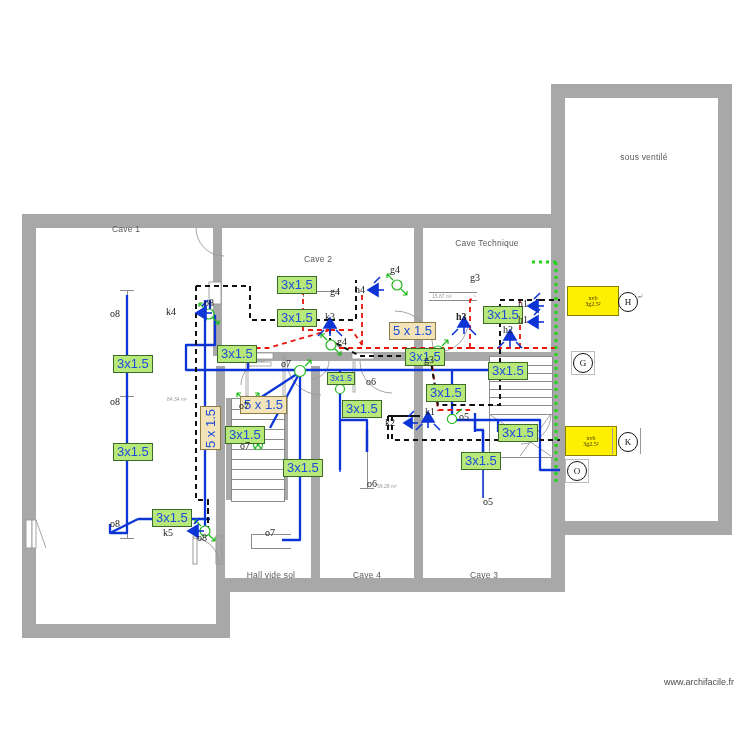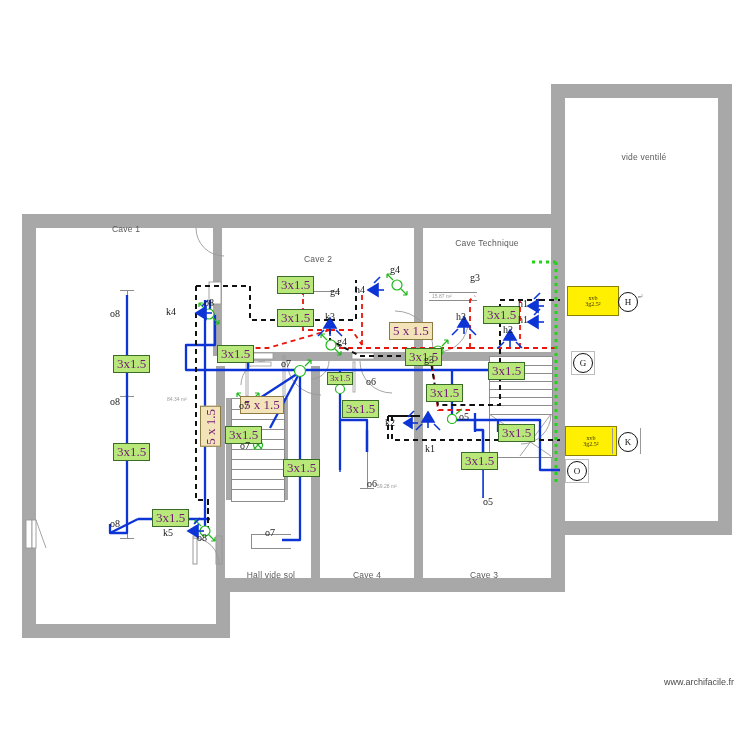--- a/index.html
+++ b/index.html
@@ -14,21 +14,21 @@
   
   .room-label{position:absolute;font-size:8.5px;color:#5a5a5a;
               text-align:center;white-space:nowrap;letter-spacing:.2px;}
   .area-label{position:absolute;font-size:5px;color:#9b9b9b;white-space:nowrap;}
   .pt-label{position:absolute;font-size:10px;color:#1a1a1a;white-space:nowrap;
             font-family:"Liberation Serif",serif;}
   .watermark{position:absolute;font-size:9px;color:#4a4a4a;white-space:nowrap;}
 
   
   .tag{position:absolute;border:1px solid #3b6b28;background:#b9e87a;
-       color:#701a75;font-family:Liberation Serif, serif;
+       color:#1d4ed8;font-family:Liberation Sans, sans-serif;
        font-size:13px;line-height:1;padding:1px 3px 2px 3px;white-space:nowrap;}
   .tag.sm{font-size:9px;padding:1px 2px;}
   .tag.beige{background:#f3e3b8;border-color:#8d7b46;margin-top:16px;}
 
   
   .board{position:absolute;background:#ffef00;border:1px solid #8a8100;
          display:flex;flex-direction:column;align-items:center;
          justify-content:center;line-height:1.05;}
   .board span{font-family:"Liberation Serif",serif;font-size:6px;color:#3a3300;}
 
@@ -339,21 +339,21 @@
       <path d="M434,424 L440,430" fill="none"></path>
     </g>
   </svg>
 
   <div class="room-label" style="left:96px;top:224px;width:60px;">Cave 1</div>
   <div class="room-label" style="left:288px;top:234px;width:60px;margin-top:20px;">Cave 2</div>
   <div class="room-label" style="left:441px;top:238px;width:92px;">Cave Technique</div>
   <div class="room-label" style="left:231px;top:570px;width:80px;">Hall vide sol</div>
   <div class="room-label" style="left:337px;top:570px;width:60px;">Cave 4</div>
   <div class="room-label" style="left:454px;top:570px;width:60px;">Cave 3</div>
-  <div class="room-label" style="left:604px;top:152px;width:80px;">vide ventilé</div>
+  <div class="room-label" style="left:604px;top:152px;width:80px;">sous ventilé</div>
 
   <div class="area-label" style="left:167px;top:396px;">84.34 m²</div>
   <div class="area-label" style="left:377px;top:483px;">59.28 m²</div>
   <div class="area-label" style="left:432px;top:293px;">15.87 m²</div>
 
   <div class="tag" style="left:113px;top:355px;">3x1.5</div>
   <div class="tag" style="left:113px;top:443px;">3x1.5</div>
   <div class="tag" style="left:152px;top:509px;">3x1.5</div>
   <div class="tag" style="left:217px;top:345px;">3x1.5</div>
   <div class="tag" style="left:277px;top:309px;">3x1.5</div>
@@ -387,29 +387,29 @@
   <div class="pt-label" style="left:265px;top:527px;">o7</div>
 
   <div class="pt-label" style="left:330px;top:286px;">g4</div>
   <div class="pt-label" style="left:390px;top:264px;">g4</div>
   <div class="pt-label" style="left:337px;top:336px;">g4</div>
   <div class="pt-label" style="left:355px;top:284px;">h4</div>
   <div class="pt-label" style="left:325px;top:311px;">k3</div>
 
   <div class="pt-label" style="left:470px;top:272px;">g3</div>
   <div class="pt-label" style="left:424px;top:354px;">g3</div>
-  <div class="pt-label" style="left:456px;top:311px;">h3</div>
+  <div class="pt-label" style="left:456px;top:311px;font-weight:bold;">h3</div>
   <div class="pt-label" style="left:503px;top:324px;">h2</div>
   <div class="pt-label" style="left:518px;top:298px;">h1</div>
   <div class="pt-label" style="left:518px;top:314px;">h1</div>
 
   <div class="pt-label" style="left:366px;top:376px;">o6</div>
   <div class="pt-label" style="left:367px;top:478px;">o6</div>
   <div class="pt-label" style="left:385px;top:417px;">k2</div>
-  <div class="pt-label" style="left:425px;top:406px;margin-top:37px;">k1</div>
+  <div class="pt-label" style="left:425px;top:406px;">k1</div>
   <div class="pt-label" style="left:459px;top:411px;">o5</div>
   <div class="pt-label" style="left:483px;top:496px;">o5</div>
 
   <div class="board" style="left:567px;top:286px;width:50px;height:28px;">
     <span>xvb</span>
     <span>3g2.5²</span>
   </div>
   <div class="board" style="left:565px;top:426px;width:50px;height:28px;">
     <span>xvb</span>
     <span>3g2.5²</span>

